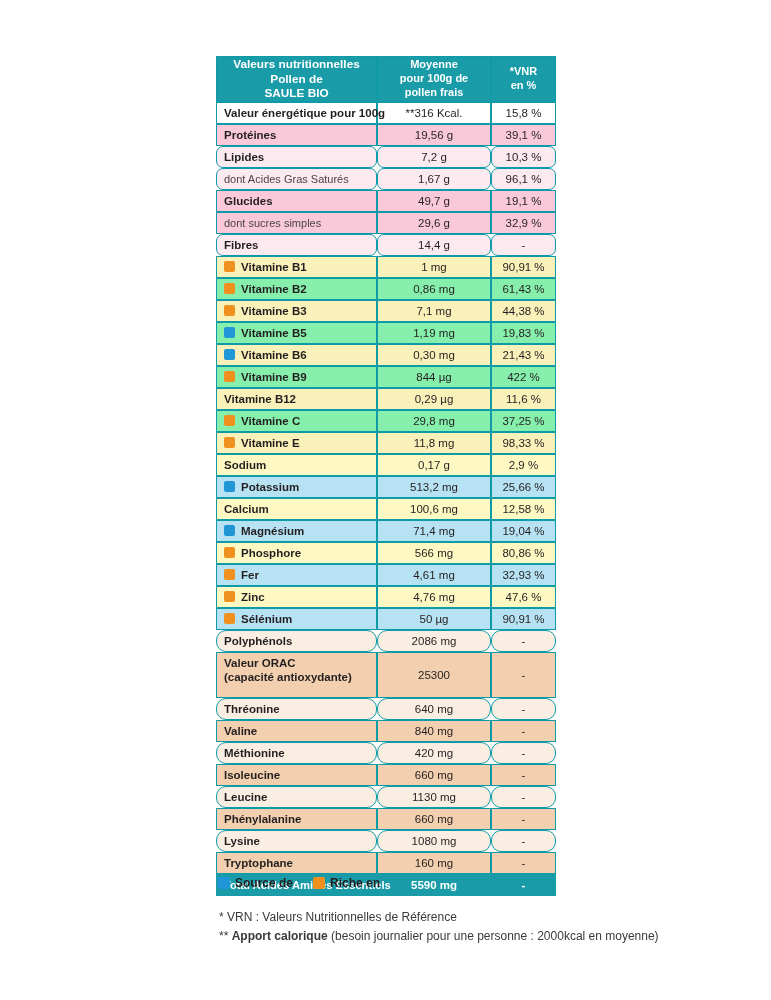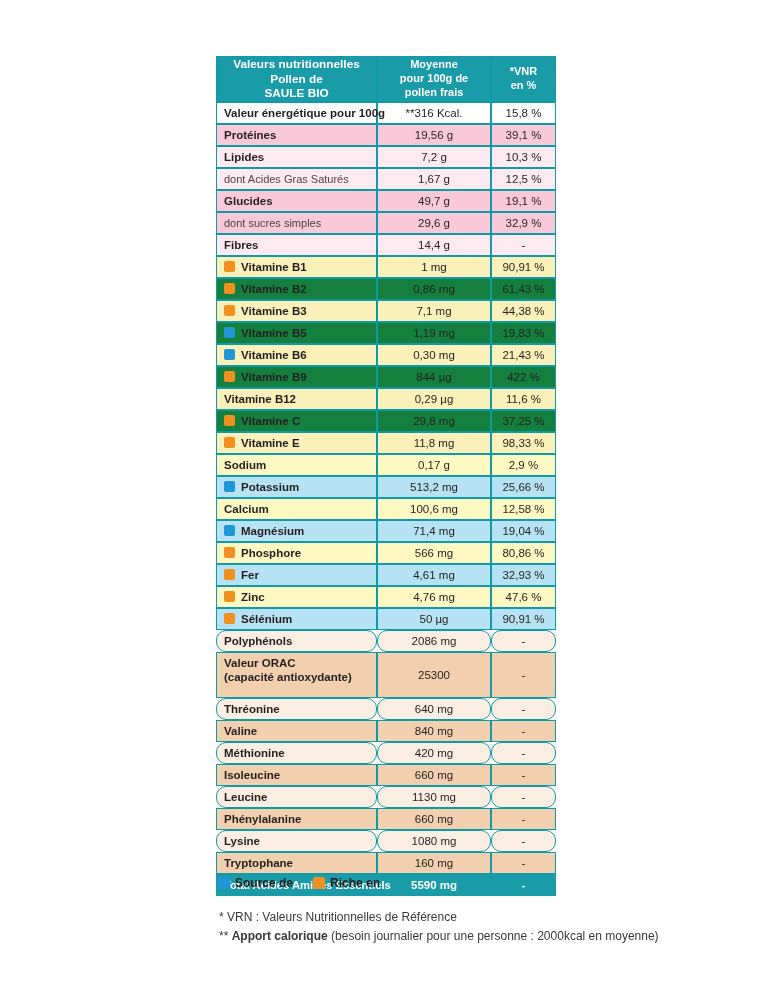--- a/index.html
+++ b/index.html
@@ -59,23 +59,23 @@
   td.val, td.pct{
     text-align:center;
     font-size:11.5px;
     padding:4px 3px;
     white-space:nowrap;
   }
 
   
   .r-white td{background:#ffffff;}
   .r-pinkA td{background:#f9c9da;}
-  .r-pinkB td{background:#fdeaf1;}
+  .r-pinkB td{background:#fdeaf1;border-radius:7px;}
   .r-yelA  td{background:#faf0b9;}
-  .r-yelB  td{background:#15803d;margin-top:12px;}
+  .r-yelB  td{background:#86efac;margin-top:12px;}
   .r-bluA  td{background:#b7e2f4;}
   .r-bluB  td{background:#fef9c3;}
   .r-pchA  td{background:#f2cfae;}
   .r-pchB  td{background:#faeee2;border-radius:10px;}
   .r-total td{
     background:#1a9ba8;color:#ffffff;font-weight:bold;
     border-color:#1a9ba8;
   }
   .r-total td.label{font-size:11.2px;}
 
@@ -159,21 +159,21 @@
           <td class="pct">39,1 %</td>
         </tr>
         <tr class="r-pinkB">
           <td class="label"><span>Lipides</span></td>
           <td class="val">7,2 g</td>
           <td class="pct">10,3 %</td>
         </tr>
         <tr class="r-pinkB">
           <td class="label sub"><span>dont Acides Gras Saturés</span></td>
           <td class="val">1,67 g</td>
-          <td class="pct">12,5 %</td>
+          <td class="pct">96,1 %</td>
         </tr>
         <tr class="r-pinkA">
           <td class="label"><span>Glucides</span></td>
           <td class="val">49,7 g</td>
           <td class="pct">19,1 %</td>
         </tr>
         <tr class="r-pinkA">
           <td class="label sub"><span>dont sucres simples</span></td>
           <td class="val">29,6 g</td>
           <td class="pct">32,9 %</td>

